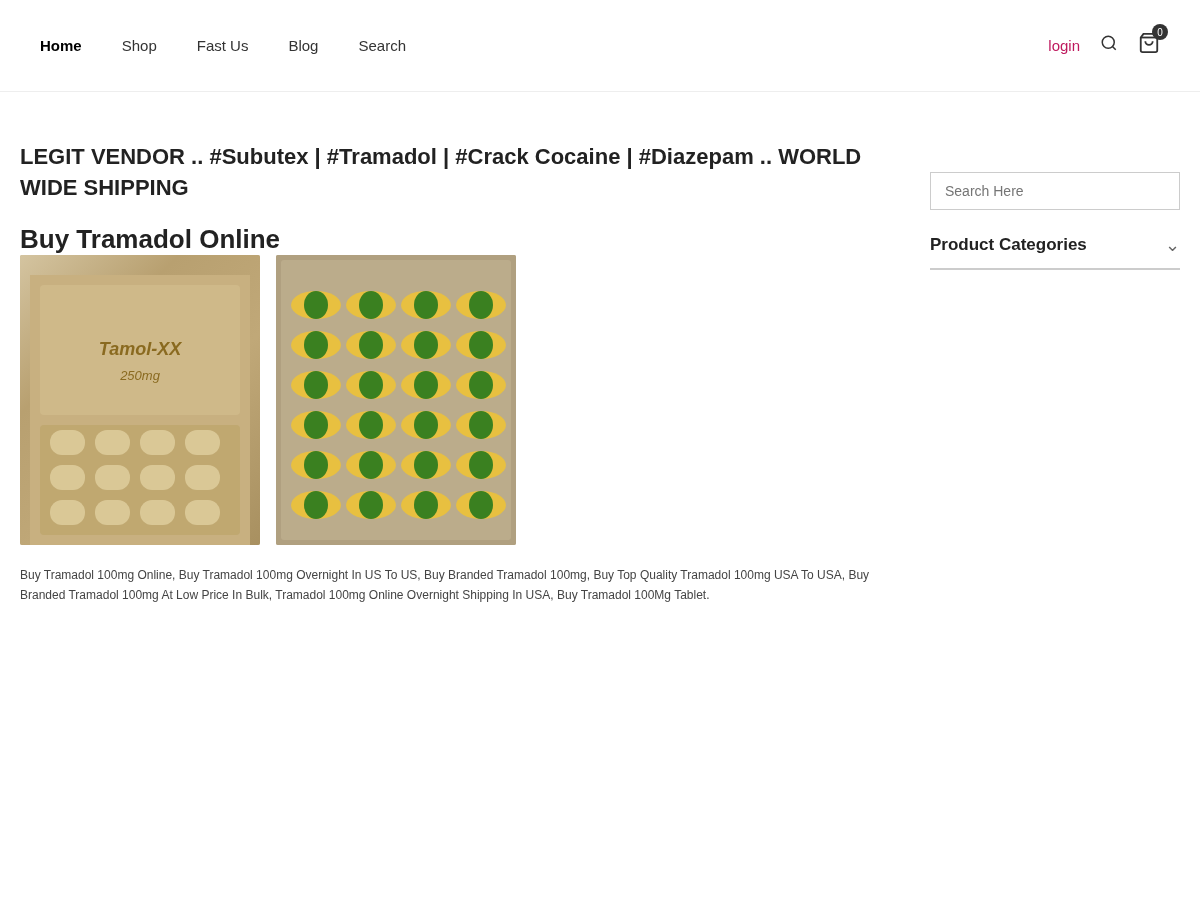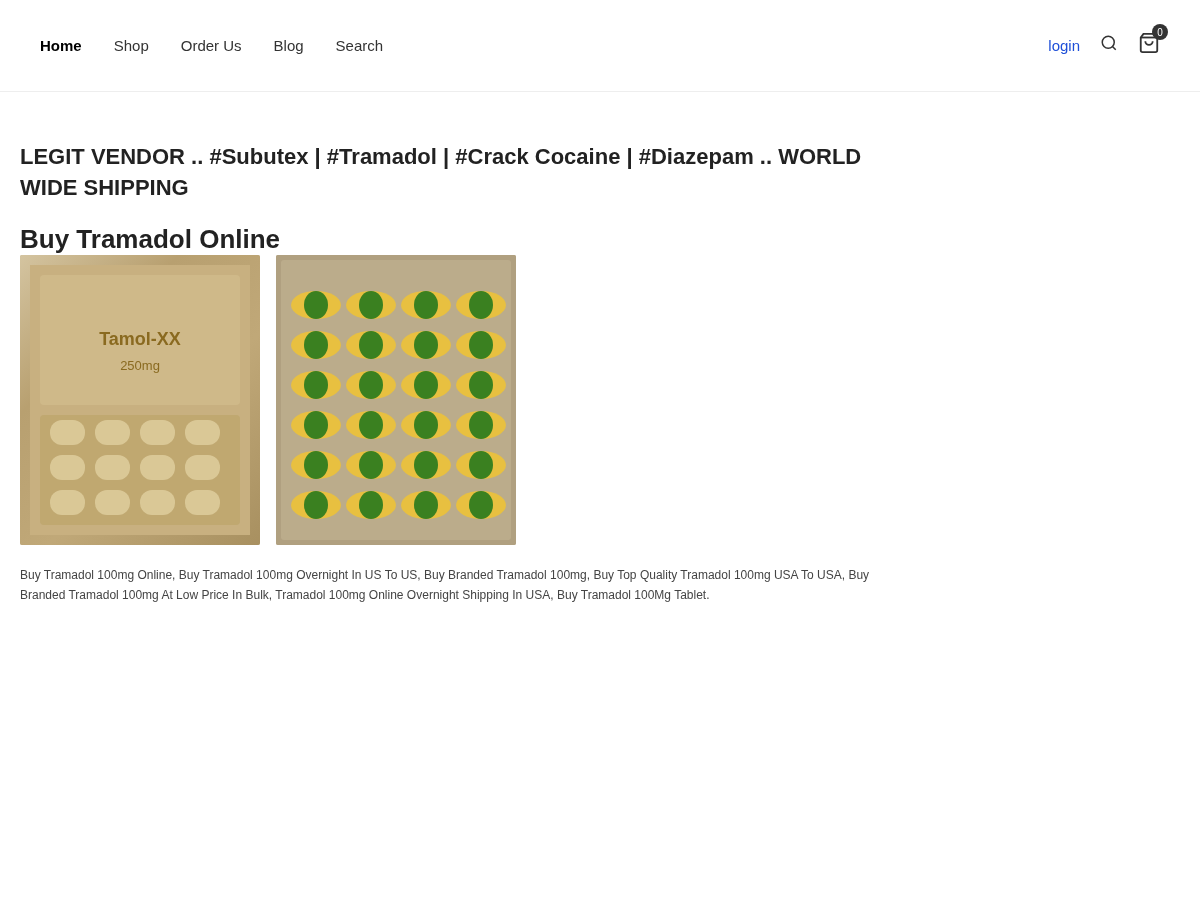--- a/index.html
+++ b/index.html
@@ -19,40 +19,40 @@
       display: flex;
       align-items: center;
       justify-content: space-between;
       padding: 0 40px;
       height: 92px;
       border-bottom: 1px solid #eee;
     }
     nav {
       display: flex;
       align-items: center;
-      gap: 32px;
+      gap: 40px;
     }
     nav a {
       text-decoration: none;
       color: #333;
       font-size: 15px;
       cursor: pointer;
     }
     nav a.active {
       color: #000;
       font-weight: 600;
     }
     .header-right {
       display: flex;
       align-items: center;
       gap: 20px;
     }
     .login-link {
       text-decoration: none;
-      color: #1d4ed8;
+      color: #be185d;
       font-size: 15px;
       cursor: pointer;
     }
     .search-icon-btn {
       background: none;
       border: none;
       cursor: pointer;
       font-size: 18px;
       color: #333;
     }
@@ -121,23 +121,24 @@
     }
     .product-img-placeholder.pills {
       background: #b8a888;
     }
     
     .img-tramadol-box {
       width: 100%;
       height: 100%;
       background: linear-gradient(135deg, #d4c4a0 0%, #b8a070 30%, #c0a878 60%, #a89060 100%);
       display: flex;
-      align-items: center;
+      align-items: flex-end;
       justify-content: center;
       position: relative;
+      font-style: italic;
     }
     .product-description {
       font-size: 14px;
       color: #444;
       line-height: 1.6;
       flex: 1;
     }
     .body-text {
       font-size: 12px;
       color: #444;
@@ -174,21 +175,21 @@
       cursor: pointer;
     }
   </style>
 </head>
 <body>
 
 <header>
   <nav>
     <a class="active">Home</a>
     <a>Shop</a>
-    <a>Order Us</a>
+    <a>Fast Us</a>
     <a>Blog</a>
     <a>Search</a>
   </nav>
   <div class="header-right">
     <a class="login-link">login</a>
     <button class="search-icon-btn">
       <svg width="18" height="18" viewBox="0 0 24 24" fill="none" stroke="currentColor" stroke-width="2">
         <circle cx="11" cy="11" r="8"></circle>
         <line x1="21" y1="21" x2="16.65" y2="16.65"></line>
       </svg>
@@ -298,13 +299,20 @@
           <ellipse cx="205" cy="250" rx="25" ry="14" fill="#e8c040"></ellipse>
           <ellipse cx="205" cy="250" rx="12" ry="14" fill="#3a8020"></ellipse>
         </svg>
       </div>
 
     </div>
 
     <div class="body-text">Buy Tramadol 100mg Online, Buy Tramadol 100mg Overnight In US To US, Buy Branded Tramadol 100mg, Buy Top Quality Tramadol 100mg USA To USA, Buy Branded Tramadol 100mg At Low Price In Bulk, Tramadol 100mg Online Overnight Shipping In USA, Buy Tramadol 100Mg Tablet.</div>
   </div>
 
+  <div class="sidebar">
+    <input class="search-box" type="text" placeholder="Search Here" style="">
+    <div class="product-categories-header">
+      <span class="product-categories-title">Product Categories</span>
+      <span class="chevron-icon">⌄</span>
+    </div>
+  </div>
 </div>
 
 </body></html>

